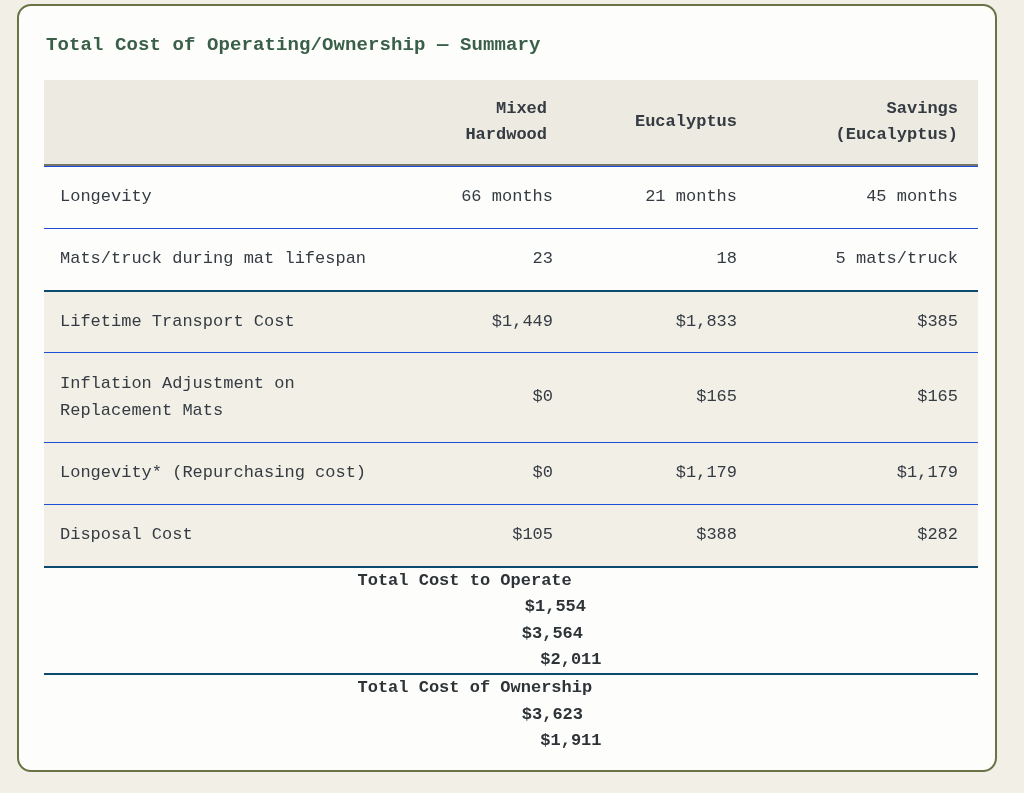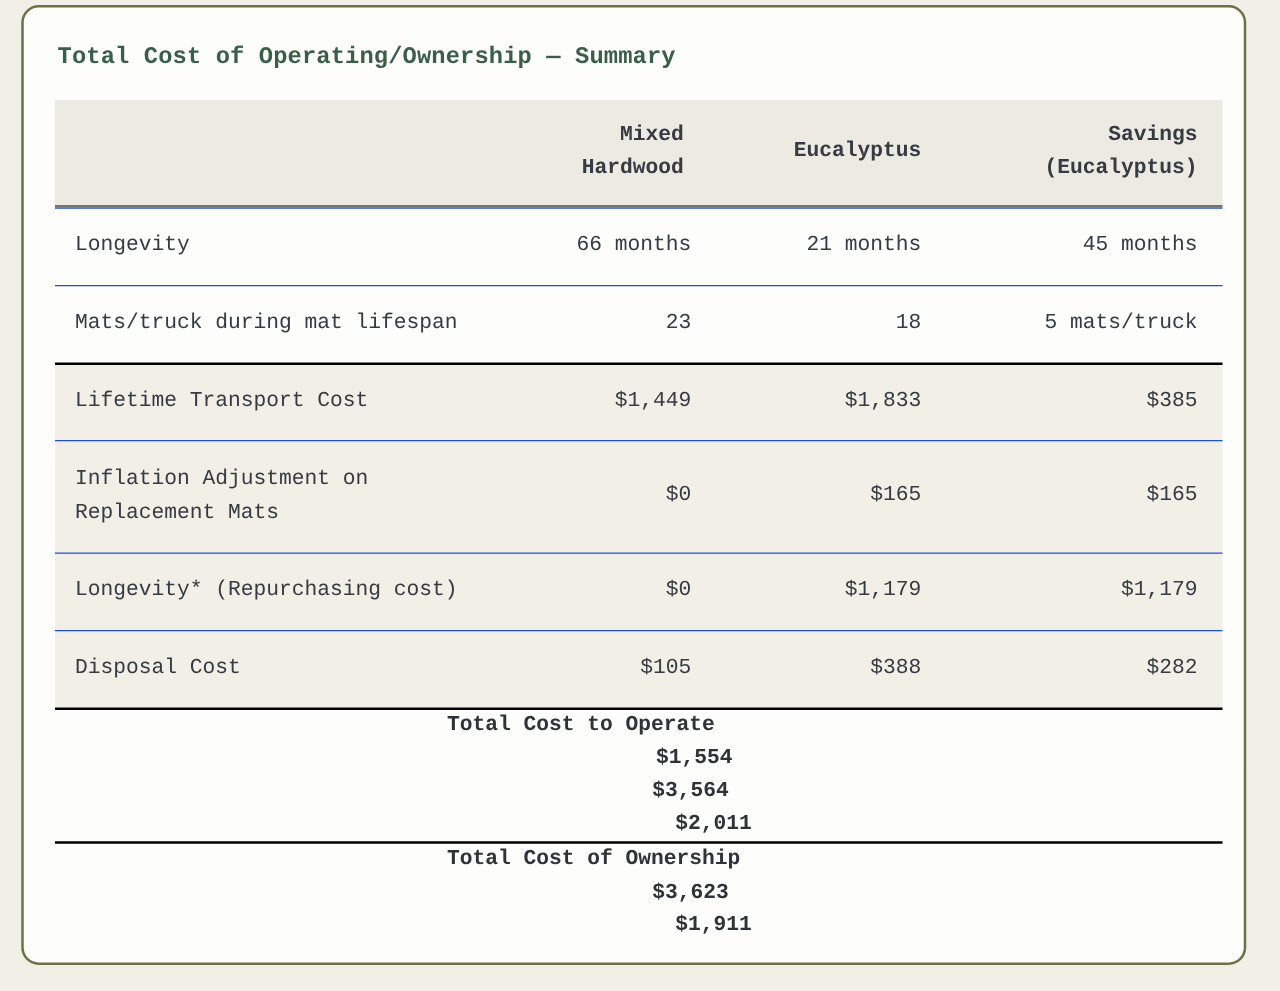--- a/index.html
+++ b/index.html
@@ -49,21 +49,21 @@
   .row.header {
     min-height: 86px;
     background: #edeae1;
     border-bottom: 2px solid #75746b;
     font-weight: 700;
   }
   .row.tall { min-height: 90px; align-items: center; }
   .row.shaded { background: #f2efe7; }
   .row.bold { font-weight: 700; color: #2e3338; flex-direction: column; }
   .row.sep-light { border-top: 1px solid #1d4ed8; }
-  .row.sep-dark { border-top: 2px solid #000000; }
+  .row.sep-dark { border-top: 2px solid #0c4a6e; }
   .cell { box-sizing: border-box; }
   .label-cell {
     width: 339px;
     padding-left: 16px;
     text-align: left;
     line-height: 1.55;
   }
   .num-cell {
     text-align: right;
     padding-right: 20px;

